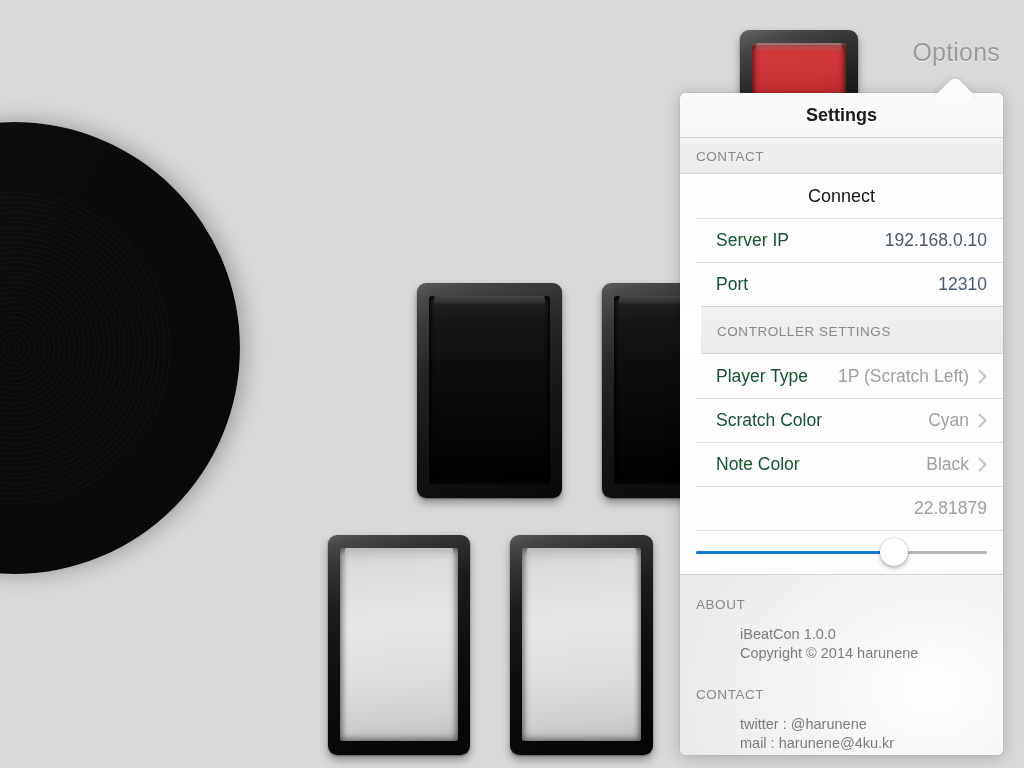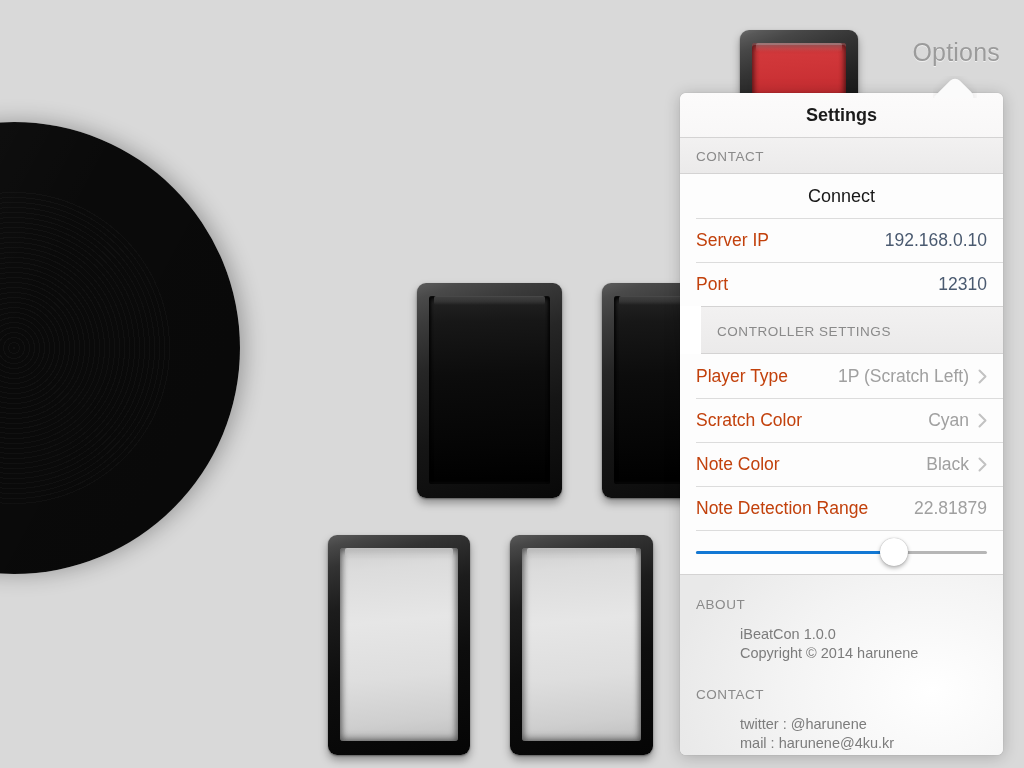--- a/index.html
+++ b/index.html
@@ -235,21 +235,22 @@
   }
   .row + .row::before {
     content: "";
     position: absolute;
     left: 16px; right: 0; top: 0;
     height: 1px;
     background: #dcdcdc;
   }
   .row-label {
     font-size: 17.5px;
-    color: #c2410c;
+    color: #14532d;
+    margin-left: 20px;
   }
   .row-value {
     margin-left: auto;
     font-size: 17.5px;
     color: #4a5a70;
   }
   .row-value.muted { color: #a0a0a0; }
   .row-center {
     justify-content: center;
     font-size: 18px;
@@ -426,21 +427,20 @@
           <span class="row-label">Note Color</span>
           <span class="row-value muted">Black</span>
           <span class="chev">
             <svg width="9" height="15" viewBox="0 0 9 15">
               <polyline points="1.5,1.5 7.5,7.5 1.5,13.5" fill="none" stroke="currentColor" stroke-width="2" stroke-linecap="round" stroke-linejoin="round"></polyline>
             </svg>
           </span>
         </div>
 
         <div class="row">
-          <span class="row-label">Note Detection Range</span>
           <span class="row-value muted">22.81879</span>
         </div>
 
         <div class="slider-row">
           <div class="slider" style="background: rgb(182, 182, 182);">
             <div class="slider-fill" style="width: 68%; background: rgb(18, 120, 212);"></div>
             <div class="slider-thumb" style="left: 68%;"></div>
           </div>
         </div>
       </div>

